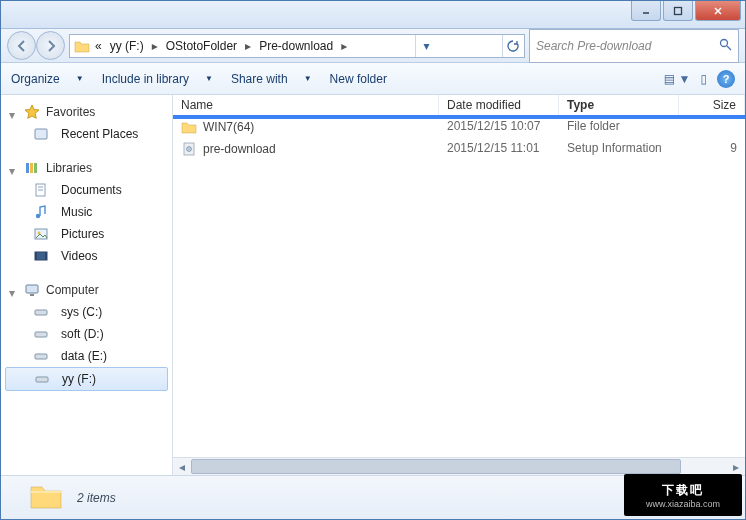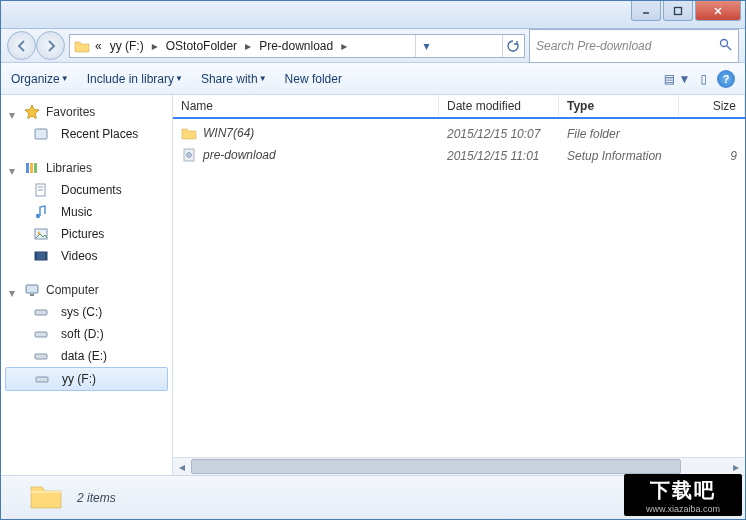--- a/index.html
+++ b/index.html
@@ -20,21 +20,21 @@
 .addrbar { flex: 1; display: flex; align-items: center; background: #fff; border: 1px solid #a0b4cf; height: 24px; padding-left: 4px; gap: 2px; }
 .addrbar .seg { padding: 2px 3px; color: #222; white-space: nowrap; }
 .addrbar .chev { color: #555; padding: 0 3px; }
 .addrbar .foldericon { width: 16px; height: 14px; }
 .refresh { width: 22px; border-left: 1px solid #ccd8e8; height: 100%; display: flex; align-items: center; justify-content: center; color: #3a66a0; margin-left: auto; }
 .searchbox { width: 210px; height: 24px; background: #fff; border: 1px solid #a0b4cf; display: flex; align-items: center; padding: 16px 6px; color: #888; font-style: italic; }
 .searchbox .sicon { margin-left: auto; color: #4a72b2; }
 
 
 .toolbar { height: 32px; background: linear-gradient(#f7fbff, #e9f1fa); border-bottom: 1px solid #cdd9e9; display: flex; align-items: center; padding: 0 10px; gap: 18px; }
-.toolbtn { color: #1a3e6e; display: flex; align-items: center; gap: 1px; }
+.toolbtn { color: #1a3e6e; display: flex; align-items: center; gap: 16px; }
 .toolbtn .dd { font-size: 8px; }
 .toolright { margin-left: auto; display: flex; align-items: center; gap: 10px; }
 .helpicon { width: 18px; height: 18px; border-radius: 50%; background: radial-gradient(#6fb6f4,#2b73c9); color: #fff; display: flex; align-items: center; justify-content: center; font-weight: bold; font-size: 11px; }
 
 
 .mainarea { flex: 1; display: flex; min-height: 0; }
 
 
 .sidebar { width: 172px; border-right: 1px solid #d8e0ea; overflow-y: auto; padding: 6px 0; position: relative; }
 .sidebar::-webkit-scrollbar { width: 16px; }
@@ -42,47 +42,47 @@
 .sidebar::-webkit-scrollbar-thumb { background: #c8d2df; border: 1px solid #a9b8cb; border-radius: 2px; }
 .treegroup { margin-bottom: 12px; }
 .treehead { display: flex; align-items: center; gap: 6px; padding: 3px 8px; color: #333; }
 .treehead .expander { width: 9px; height: 9px; color: #888; }
 .treeitem { display: flex; align-items: center; gap: 12px; padding: 3px 8px 3px 32px; color: #222; }
 .treeitem.selected { background: linear-gradient(#eaf3fd, #d7e8fb); border: 1px solid #a6c8ee; border-radius: 2px; margin: 0 4px; padding-left: 28px; }
 .icon16 { width: 16px; height: 16px; display: inline-flex; align-items: center; justify-content: center; }
 
 
 .filelist { flex: 1; display: flex; flex-direction: column; overflow: hidden; }
-.listhead { height: 24px; display: flex; border-bottom: 2px solid #3b82f6; background: #fff; }
+.listhead { height: 24px; display: flex; border-bottom: 4px solid #3b82f6; background: #fff; }
 .colh { padding: 4px 8px; color: #333; border-right: 1px solid #e8edf3; display: flex; align-items: center; }
 .col-name { width: 266px; }
 .col-date { width: 120px; }
 .col-type { width: 120px; font-weight: bold; }
 .col-size { flex: 1; justify-content: flex-end; }
 .listbody { flex: 1; overflow: auto; }
-.row { display: flex; height: 22px; align-items: flex-end; font-style: italic; }
+.row { display: flex; height: 22px; align-items: flex-start; }
 .row .c { padding: 0 8px; color: #444; overflow: hidden; text-overflow: ellipsis; white-space: nowrap; }
 .row .c-name { width: 266px; display: flex; align-items: center; gap: 6px; }
 .row .c-date { width: 120px; color: #666; }
 .row .c-type { width: 120px; color: #666; }
 .row .c-size { flex: 1; text-align: right; color: #666; }
 .hscroll { height: 18px; background: #f0f3f7; border-top: 1px solid #d8e0ea; position: relative; }
 .hscroll-thumb { position: absolute; left: 18px; top: 1px; bottom: 1px; width: 490px; background: #c8d2df; border: 1px solid #a9b8cb; border-radius: 2px; }
 .hscroll-arr { position: absolute; top: 0; bottom: 0; width: 18px; display: flex; align-items: center; justify-content: center; color: #6a7f98; }
 .hscroll-arr.left { left: 0; }
 .hscroll-arr.right { right: 0; }
 
 
 .statusbar { height: 44px; border-top: 1px solid #cdd9e9; background: linear-gradient(#f3f7fc,#e7eef8); display: flex; align-items: center; padding: 0 28px; gap: 14px; font-style: italic; }
 .statusbar .bigfolder svg { width: 34px; height: 30px; }
 .statusbar .stext { color: #3a4a5c; }
 
 
 .watermark { position: absolute; right: 4px; bottom: 4px; width: 118px; height: 42px; background: #000; color: #fff; font-size: 10px; display: flex; flex-direction: column; align-items: center; justify-content: center; border-radius: 2px; }
-.watermark .wm1 { font-size: 20px; font-weight: bold; letter-spacing: 2px; }
+.watermark .wm1 { font-size: 12px; font-weight: bold; letter-spacing: 2px; }
 .watermark .wm2 { font-size: 9px; color: #bbb; }
 
 
 .folder-svg { fill: #ffd97a; stroke: #c7a647; stroke-width: .5; }
 .inf-svg { fill: #eceff3; stroke: #97a4b3; stroke-width: .8; }
 </style>
 </head>
 <body>
 
 <div class="window">

